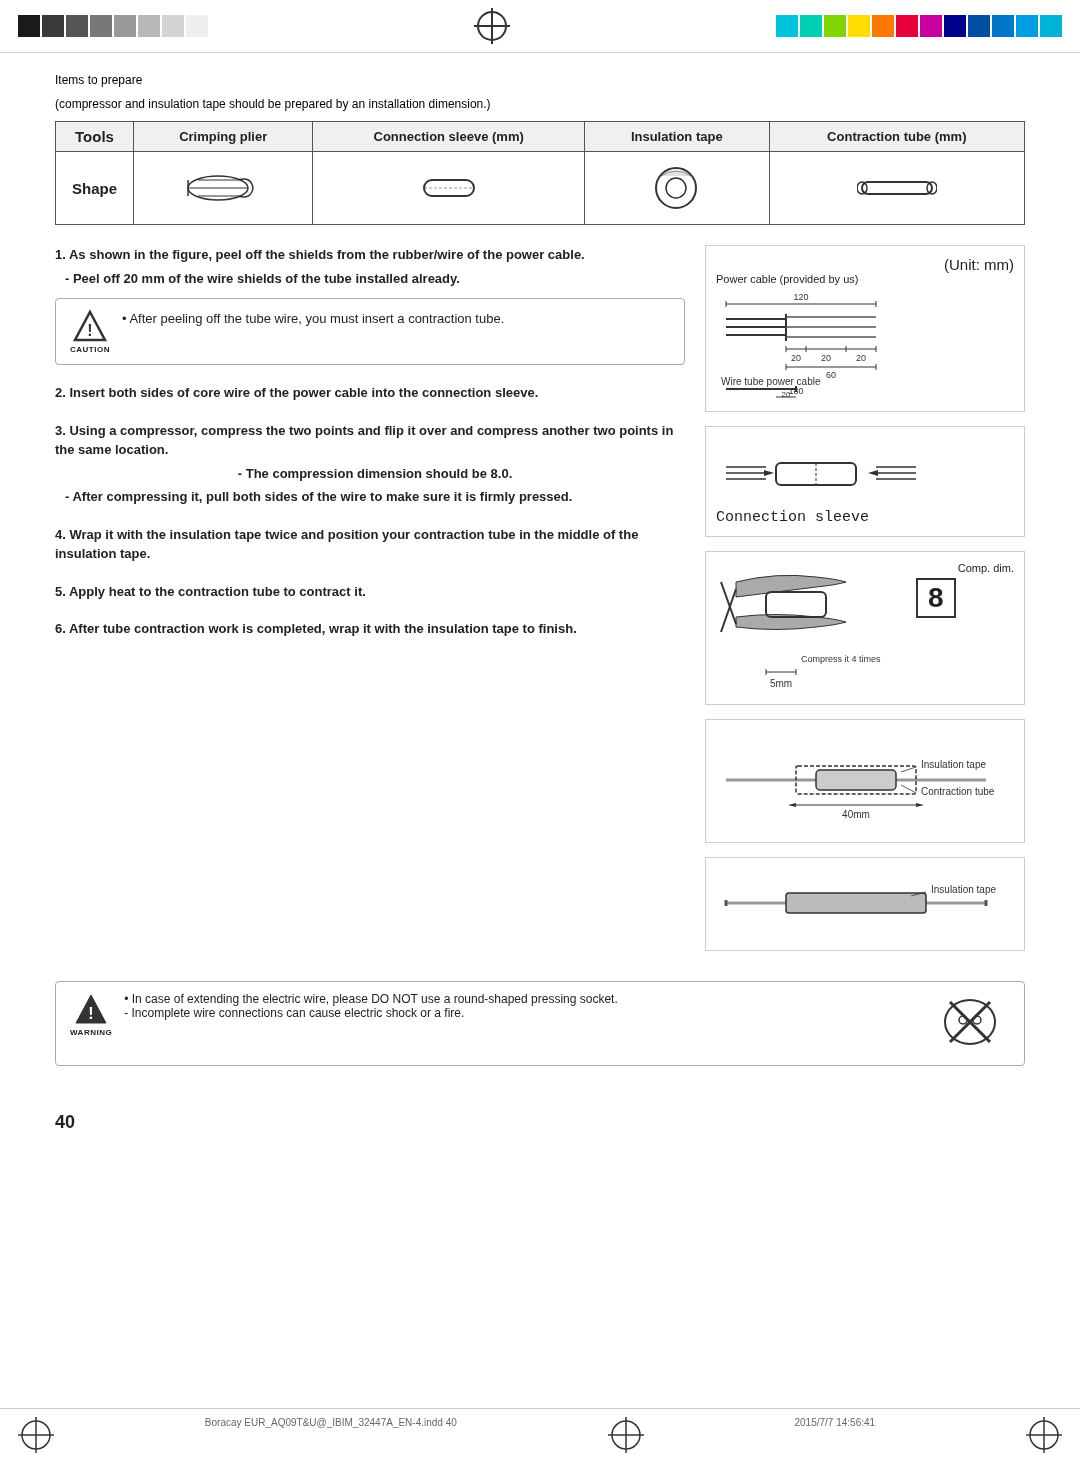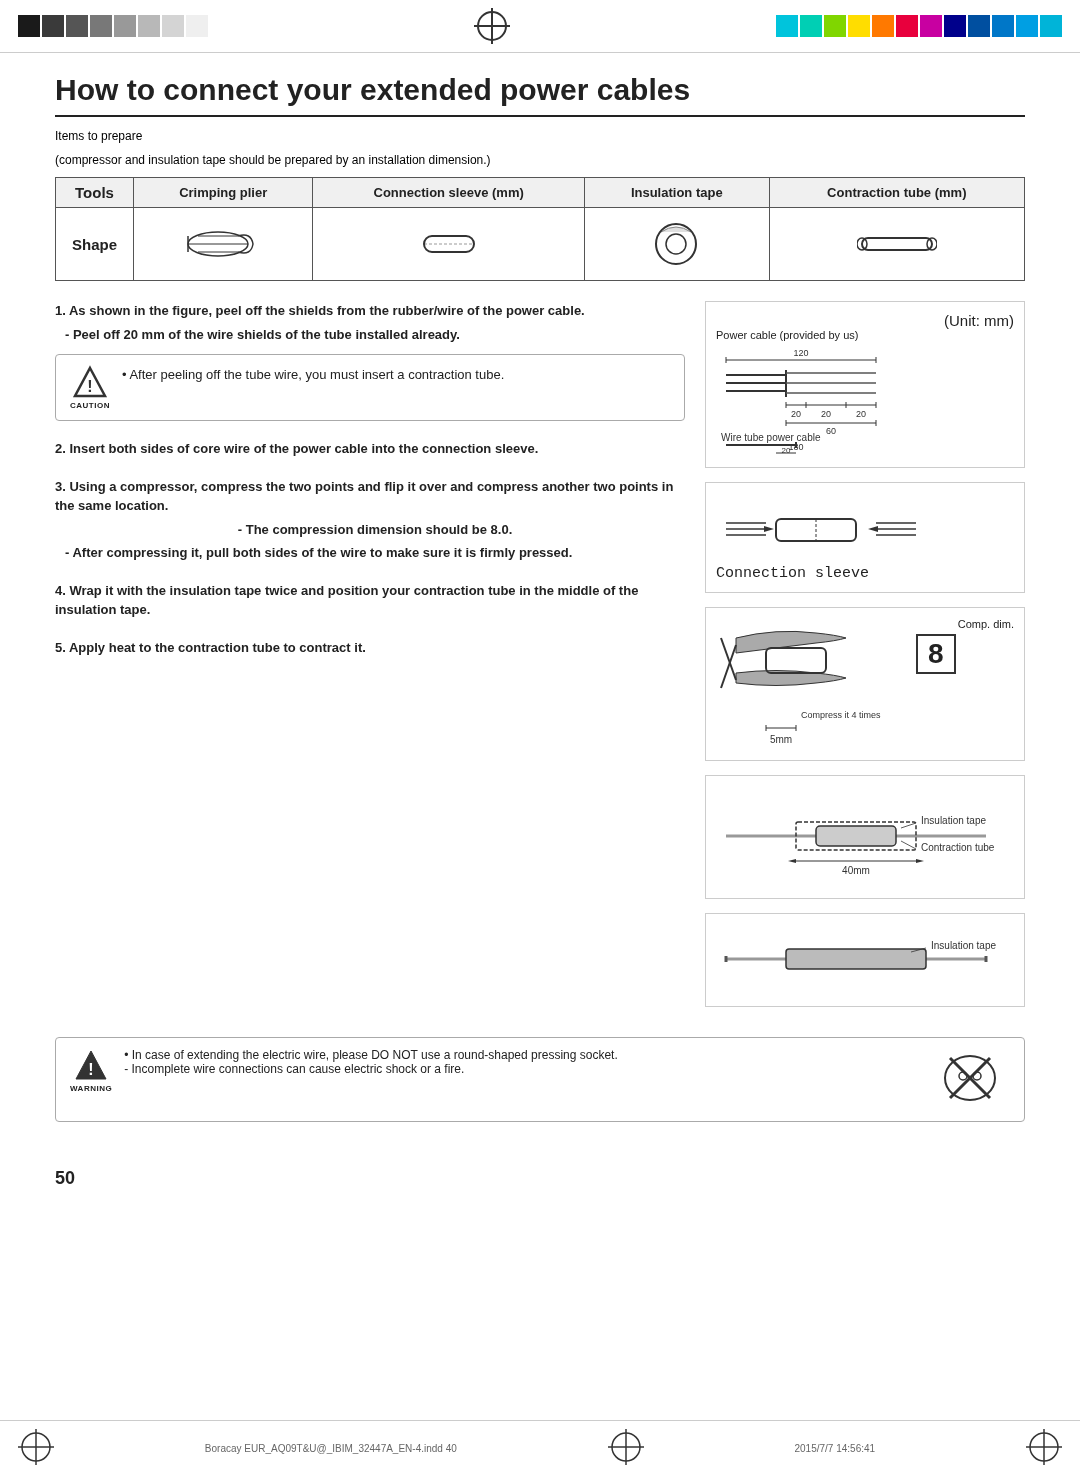--- a/index.html
+++ b/index.html
@@ -200,21 +200,20 @@
     <div class="swatch" style="background:#00008b"></div>
     <div class="swatch" style="background:#004fa0"></div>
     <div class="swatch" style="background:#0077c8"></div>
     <div class="swatch" style="background:#009fe3"></div>
     <div class="swatch" style="background:#00b4d8"></div>
   </div>
 </div>
 
 <div class="page-content">
 
-  <h1 class="page-title">How to connect your extended power cables</h1>
 
   <p class="items-prepare">Items to prepare</p>
   <p class="items-prepare">(compressor and insulation tape should be prepared by an installation dimension.)</p>
 
   <table class="tools-table">
     <tbody>
         <tr>
       <td><span>Tools</span></td>
       <td><span>Crimping plier</span></td>
       <td><span>Connection sleeve (mm)</span></td>
@@ -316,20 +315,25 @@
           <span>4.</span> <span>Wrap it with the insulation tape twice and position your contraction tube in the middle of the insulation tape.</span>
         </p>
       </div>
 
       <div class="step">
         <p class="bold">
           <span>5.</span> <span>Apply heat to the contraction tube to contract it.</span>
         </p>
       </div>
 
+      <div class="step">
+        <p class="bold">
+          <span>6.</span> <span>After tube contraction work is completed, wrap it with the insulation tape to finish.</span>
+        </p>
+      </div>
 
     </div>
 
     <div class="right-col">
 
       <div class="diagram-box">
         <div style="text-align:right;font-size:15px;">(Unit: mm)</div>
         <div style="font-size:11px;margin-bottom:4px;">Power cable (provided by us)</div>
         <svg width="280" height="110" viewBox="0 0 280 110">
 
@@ -490,23 +494,23 @@
         <line x1="60" y1="10" x2="20" y2="50" stroke="#333" stroke-width="3"></line>
 
         <circle cx="33" cy="28" r="4" fill="none" stroke="#333" stroke-width="1.5"></circle>
         <circle cx="47" cy="28" r="4" fill="none" stroke="#333" stroke-width="1.5"></circle>
       </svg>
     </div>
   </div>
 
 </div>
 
-<div class="page-number">50</div>
-
-<div style="display:flex;align-items:center;justify-content:space-between;padding:8px 18px;border-top:1px solid #ccc;position:absolute;bottom:0;left:0;right:0;">
+<div class="page-number">40</div>
+
+<div style="display:flex;justify-content:space-between;padding:8px 18px;border-top:1px solid #ccc;position:absolute;bottom:12px;left:0;right:0;">
   <div>
     <svg width="36" height="36" viewBox="0 0 36 36">
       <circle cx="18" cy="18" r="14" fill="none" stroke="#333" stroke-width="1.5"></circle>
       <line x1="18" y1="0" x2="18" y2="36" stroke="#333" stroke-width="1.5"></line>
       <line x1="0" y1="18" x2="36" y2="18" stroke="#333" stroke-width="1.5"></line>
     </svg>
   </div>
   <div style="font-size:10px;color:#666;">Boracay EUR_AQ09T&amp;U@_IBIM_32447A_EN-4.indd   40</div>
   <div>
     <svg width="36" height="36" viewBox="0 0 36 36">

